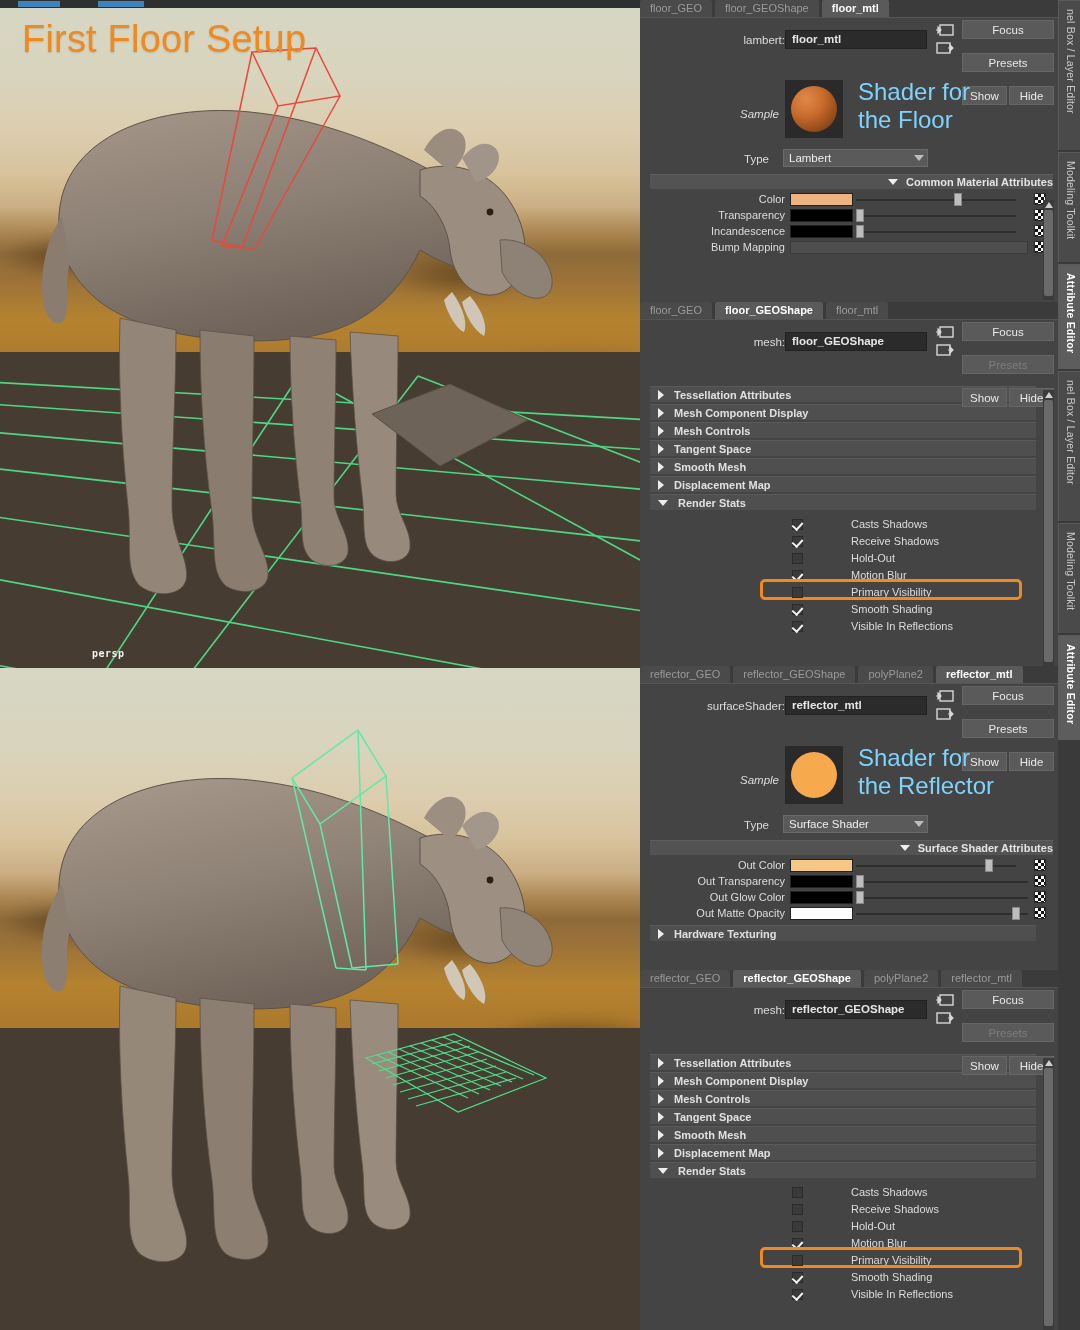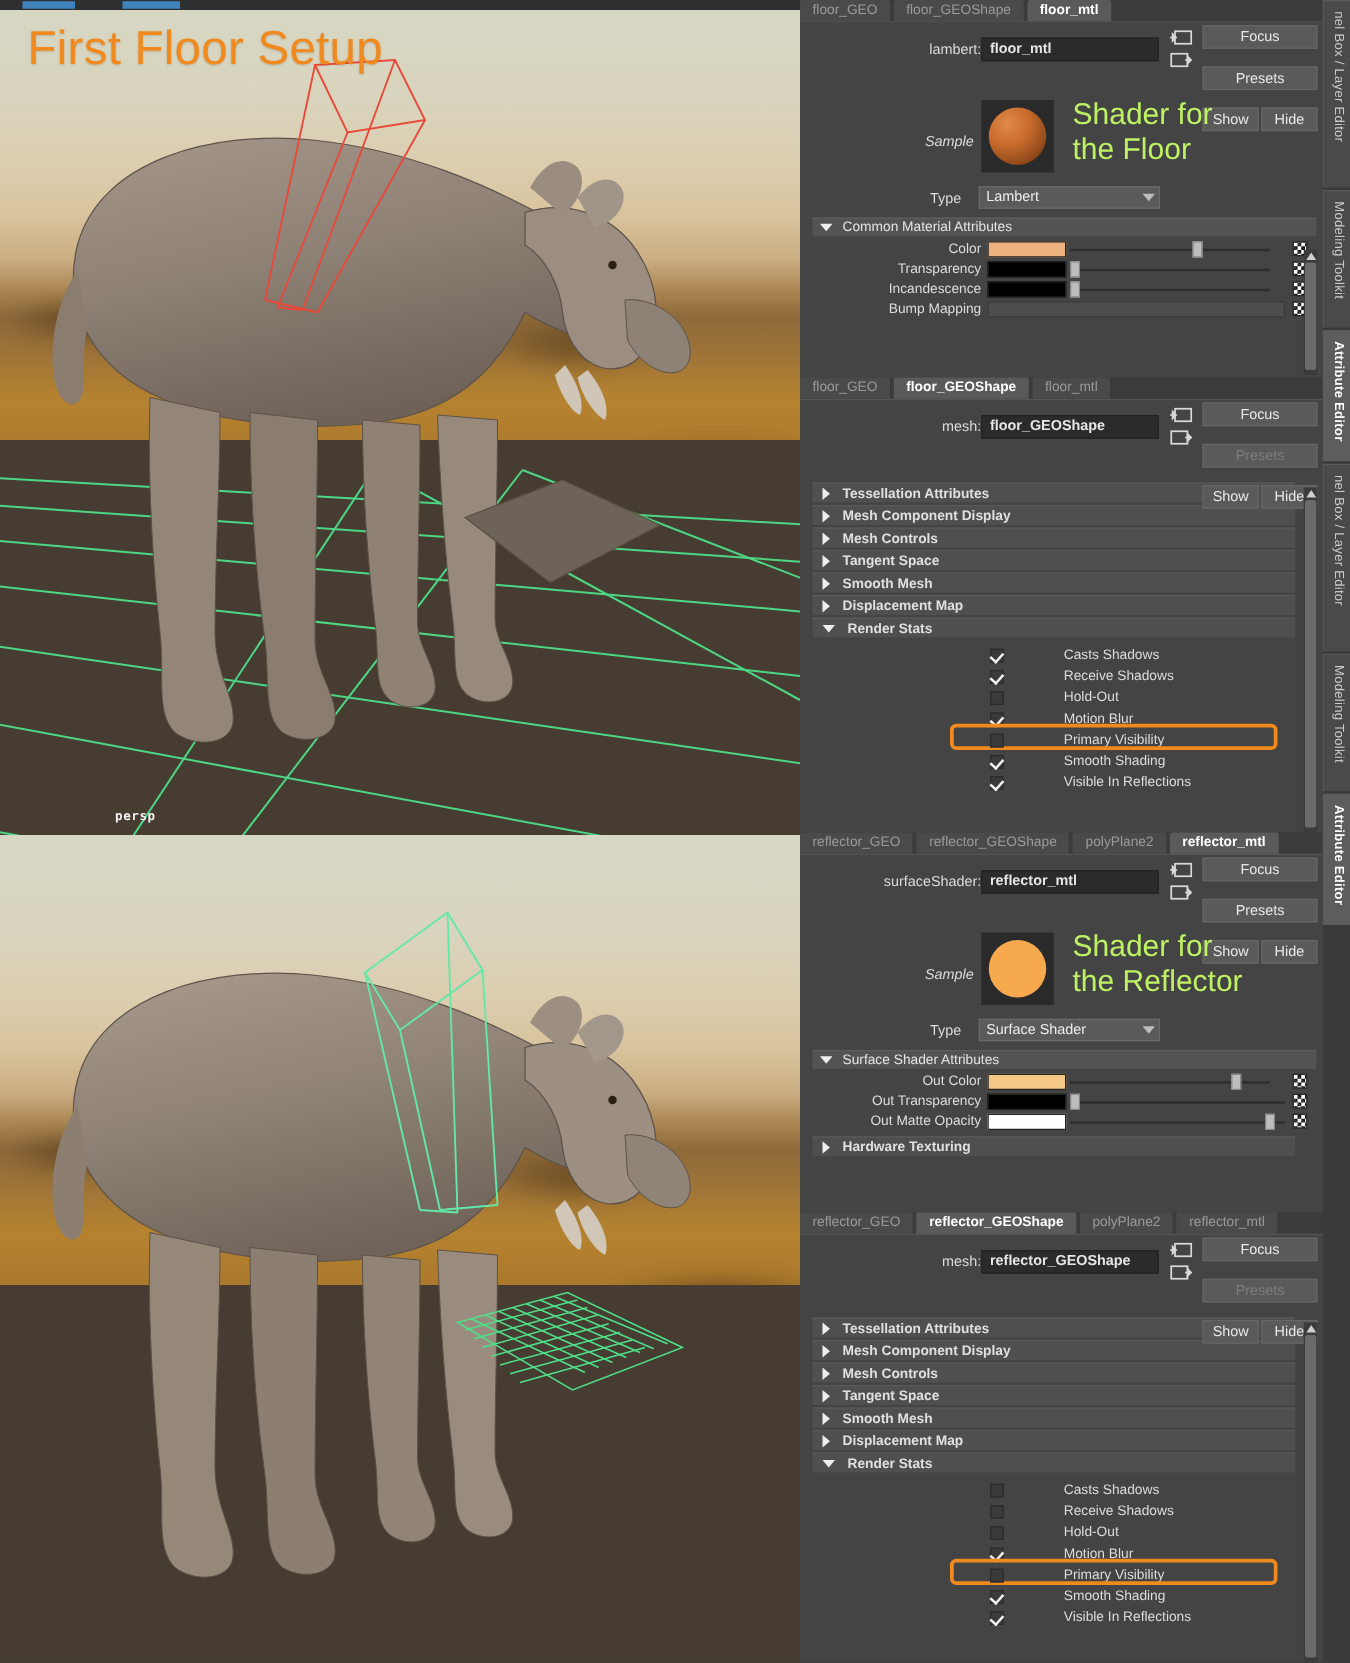--- a/index.html
+++ b/index.html
@@ -147,21 +147,21 @@
     background:#2a2a2a; display:flex; align-items:center; justify-content:center;
   }
   .sphere-shaded {
     width:46px; height:46px; border-radius:50%;
     background:radial-gradient(circle at 33% 28%, #e08a48 0%, #c96c2d 38%, #8a4518 78%, #4d250c 100%);
   }
   .sphere-flat {
     width:46px; height:46px; border-radius:50%; background:#f7a94e;
   }
   .shader-note {
-    position:absolute; left:218px; top:2px; color:#bef264;
+    position:absolute; left:218px; top:2px; color:#7dd3fc;
     font-size:24px; line-height:28px; white-space:pre-line;
   }
 
   
   .typerow { height:24px; position:relative; }
   .typerow .tlabel { position:absolute; left:104px; top:5px; font-size:11.5px; color:#dcdcdc; }
   .typedd {
     position:absolute; left:143px; top:1px; width:145px; height:18px;
     background:#5a5a5a; border:1px solid #6a6a6a;
     color:#eee; font-size:11.5px; line-height:17px; padding-left:5px;
@@ -169,21 +169,21 @@
   .typedd .carret {
     position:absolute; right:3px; top:5px;
     width:0;height:0;border-left:5px solid transparent;border-right:5px solid transparent;
     border-top:6px solid #bdbdbd;
   }
 
   
   .sechdr {
     height:15px; background:#535353; border-top:1px solid #5e5e5e;
     display:flex; align-items:center; margin:2px 5px 0 10px;
-    font-size:11px; color:#e4e4e4; font-weight:normal;
+    font-size:11px; color:#e4e4e4; font-weight:bold;justify-content:flex-end;
   }
   .sechdr .tri { margin:0 8px 0 6px; }
   .tri-down { width:0;height:0;border-left:5px solid transparent;border-right:5px solid transparent;border-top:6px solid #eee; }
   .tri-right { width:0;height:0;border-top:5px solid transparent;border-bottom:5px solid transparent;border-left:6px solid #eee; }
 
   
   .attrrow { height:14px; position:relative; margin-top:2px; }
   .attrrow .alabel {
     position:absolute; left:0; width:145px; text-align:right;
     font-size:11px; color:#dcdcdc; top:0;
@@ -661,20 +661,27 @@
           <div class="amap checker"></div>
         </div>
         <div class="attrrow">
           <span class="alabel">Out Transparency</span>
           <div class="aswatch" style="background:#000"></div>
           <div class="atrack" style="width:172px"></div>
           <div class="ahandle" style="left:216px"></div>
           <div class="amap checker"></div>
         </div>
         <div class="attrrow">
+          <span class="alabel">Out Glow Color</span>
+          <div class="aswatch" style="background:#000"></div>
+          <div class="atrack" style="width:172px"></div>
+          <div class="ahandle" style="left:216px"></div>
+          <div class="amap checker"></div>
+        </div>
+        <div class="attrrow">
           <span class="alabel">Out Matte Opacity</span>
           <div class="aswatch" style="background:#fff"></div>
           <div class="atrack" style="width:172px"></div>
           <div class="ahandle" style="left:372px"></div>
           <div class="amap checker"></div>
         </div>
       </div>
 
       <div class="listsec" style="margin-top:4px">
         <span class="tri tri-right"></span>

